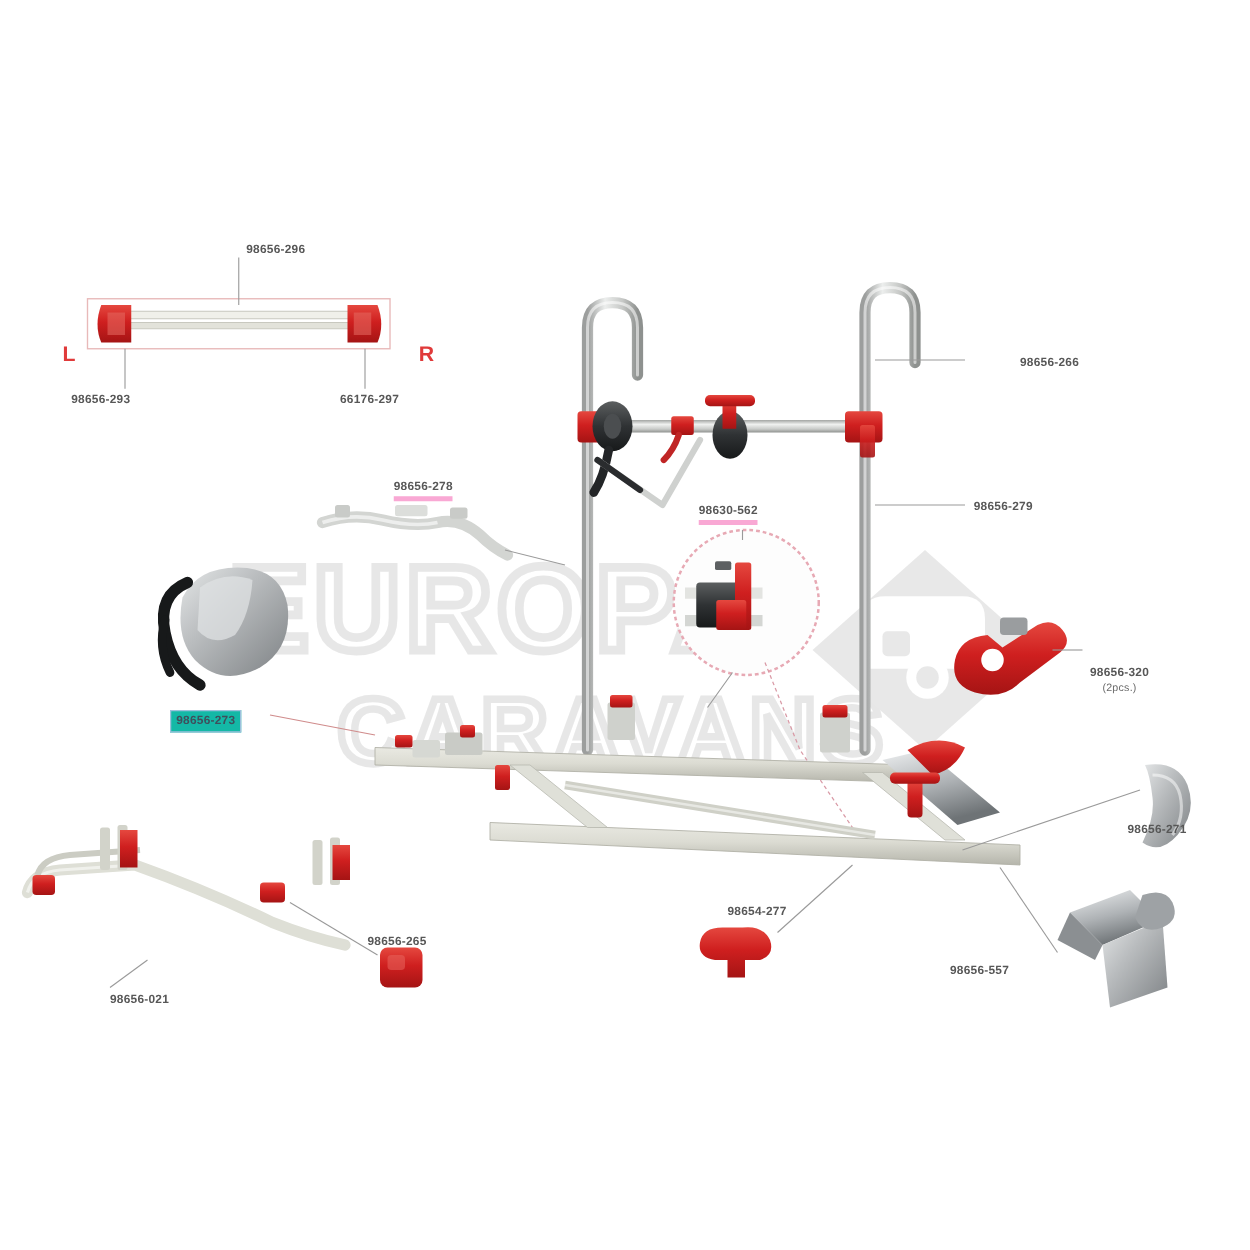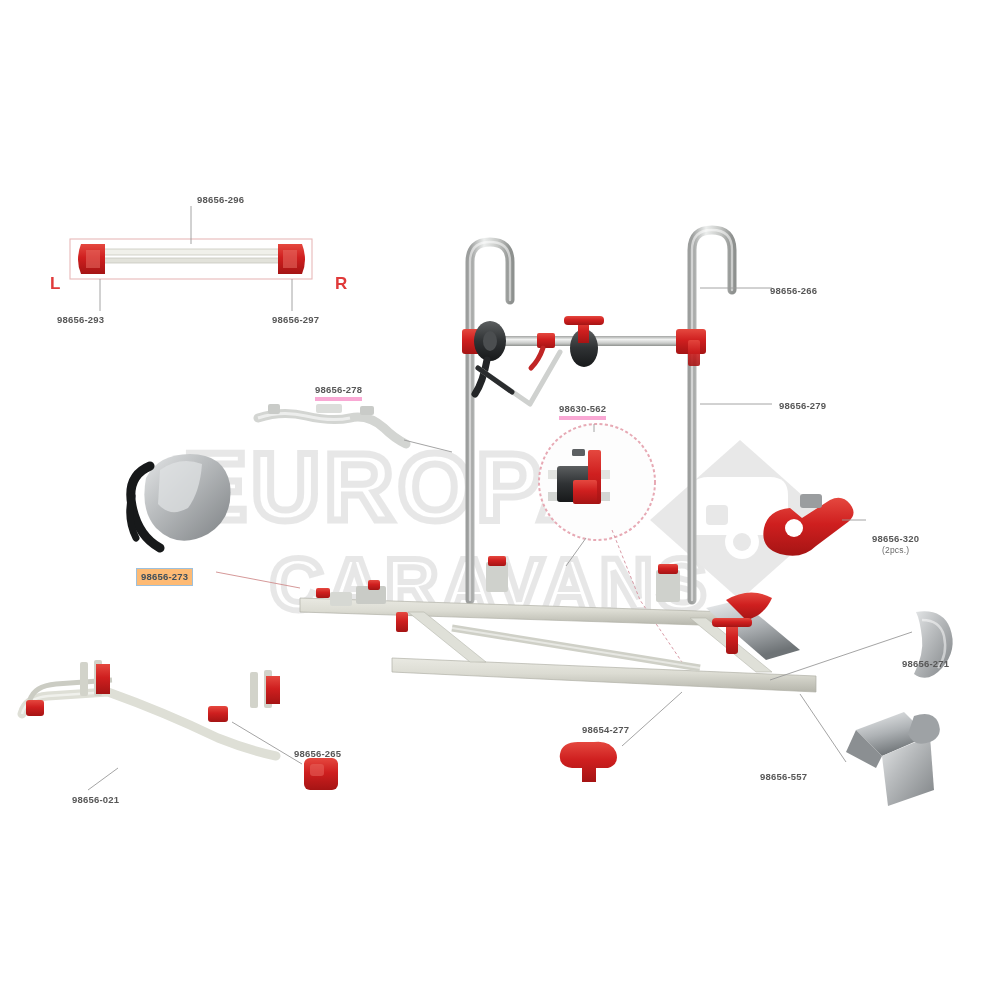--- a/index.html
+++ b/index.html
@@ -33,21 +33,21 @@
     color: #575757;
     letter-spacing: 0.2px;
     white-space: nowrap;
     line-height: 1.25;
   }
   .lbl.underline {
     border-bottom: 4px solid #f9a8d4;
     padding-bottom: 1px;
   }
   .lbl.highlight {
-    background: #fdba74;
+    background: #14b8a6;
     color: #3f4f5c;
     padding: 2px 4px;
     border: 1px solid #9dc0dc;
   }
   .lbl.sub {
     font-size: 8.5px;
     font-weight: normal;
     color: #6a6a6a;
     text-align: center;
   }
@@ -296,40 +296,40 @@
 
   </svg>
 
   <div class="lr" style="left:50px; top:274px;">L</div>
   <div class="lr" style="left:335px; top:274px;">R</div>
 
   <div class="lbl" style="left:165px; top:194px;margin-left:32px;">98656-296</div>
 
   <div class="lbl" style="left:57px; top:314px;">98656-293</div>
 
-  <div class="lbl" style="left:272px; top:314px;">98656-297</div>
-
-  <div class="lbl" style="left:770px; top:285px;">98656-266</div>
+  <div class="lbl" style="left:272px; top:314px;">66176-297</div>
+
+  <div class="lbl" style="left:816px; top:285px;">98656-266</div>
 
   <div class="lbl" style="left:779px; top:400px;">98656-279</div>
 
   <div class="lbl underline" style="left:315px; top:384px;">98656-278</div>
 
   <div class="lbl underline" style="left:559px; top:403px;">98630-562</div>
 
   <div class="lbl highlight" style="left:136px; top:568px;">98656-273</div>
 
   <div style="position:absolute; left:872px; top:533px;">
     <div class="lbl lbl-center" style="position:static;">98656-320</div>
     <div class="lbl sub lbl-center" style="position:static;">(2pcs.)</div>
   </div>
 
   <div class="lbl" style="left:902px; top:658px;">98656-271</div>
 
   <div class="lbl" style="left:570px; top:724px;margin-left:12px;">98654-277</div>
 
   <div class="lbl" style="left:760px; top:771px;">98656-557</div>
 
-  <div class="lbl" style="left:72px; top:794px;">98656-021</div>
+  <div class="lbl" style="left:88px; top:794px;">98656-021</div>
 
   <div class="lbl" style="left:294px; top:748px;text-align:right;">98656-265</div>
 
 </div>
 
 </body></html>

